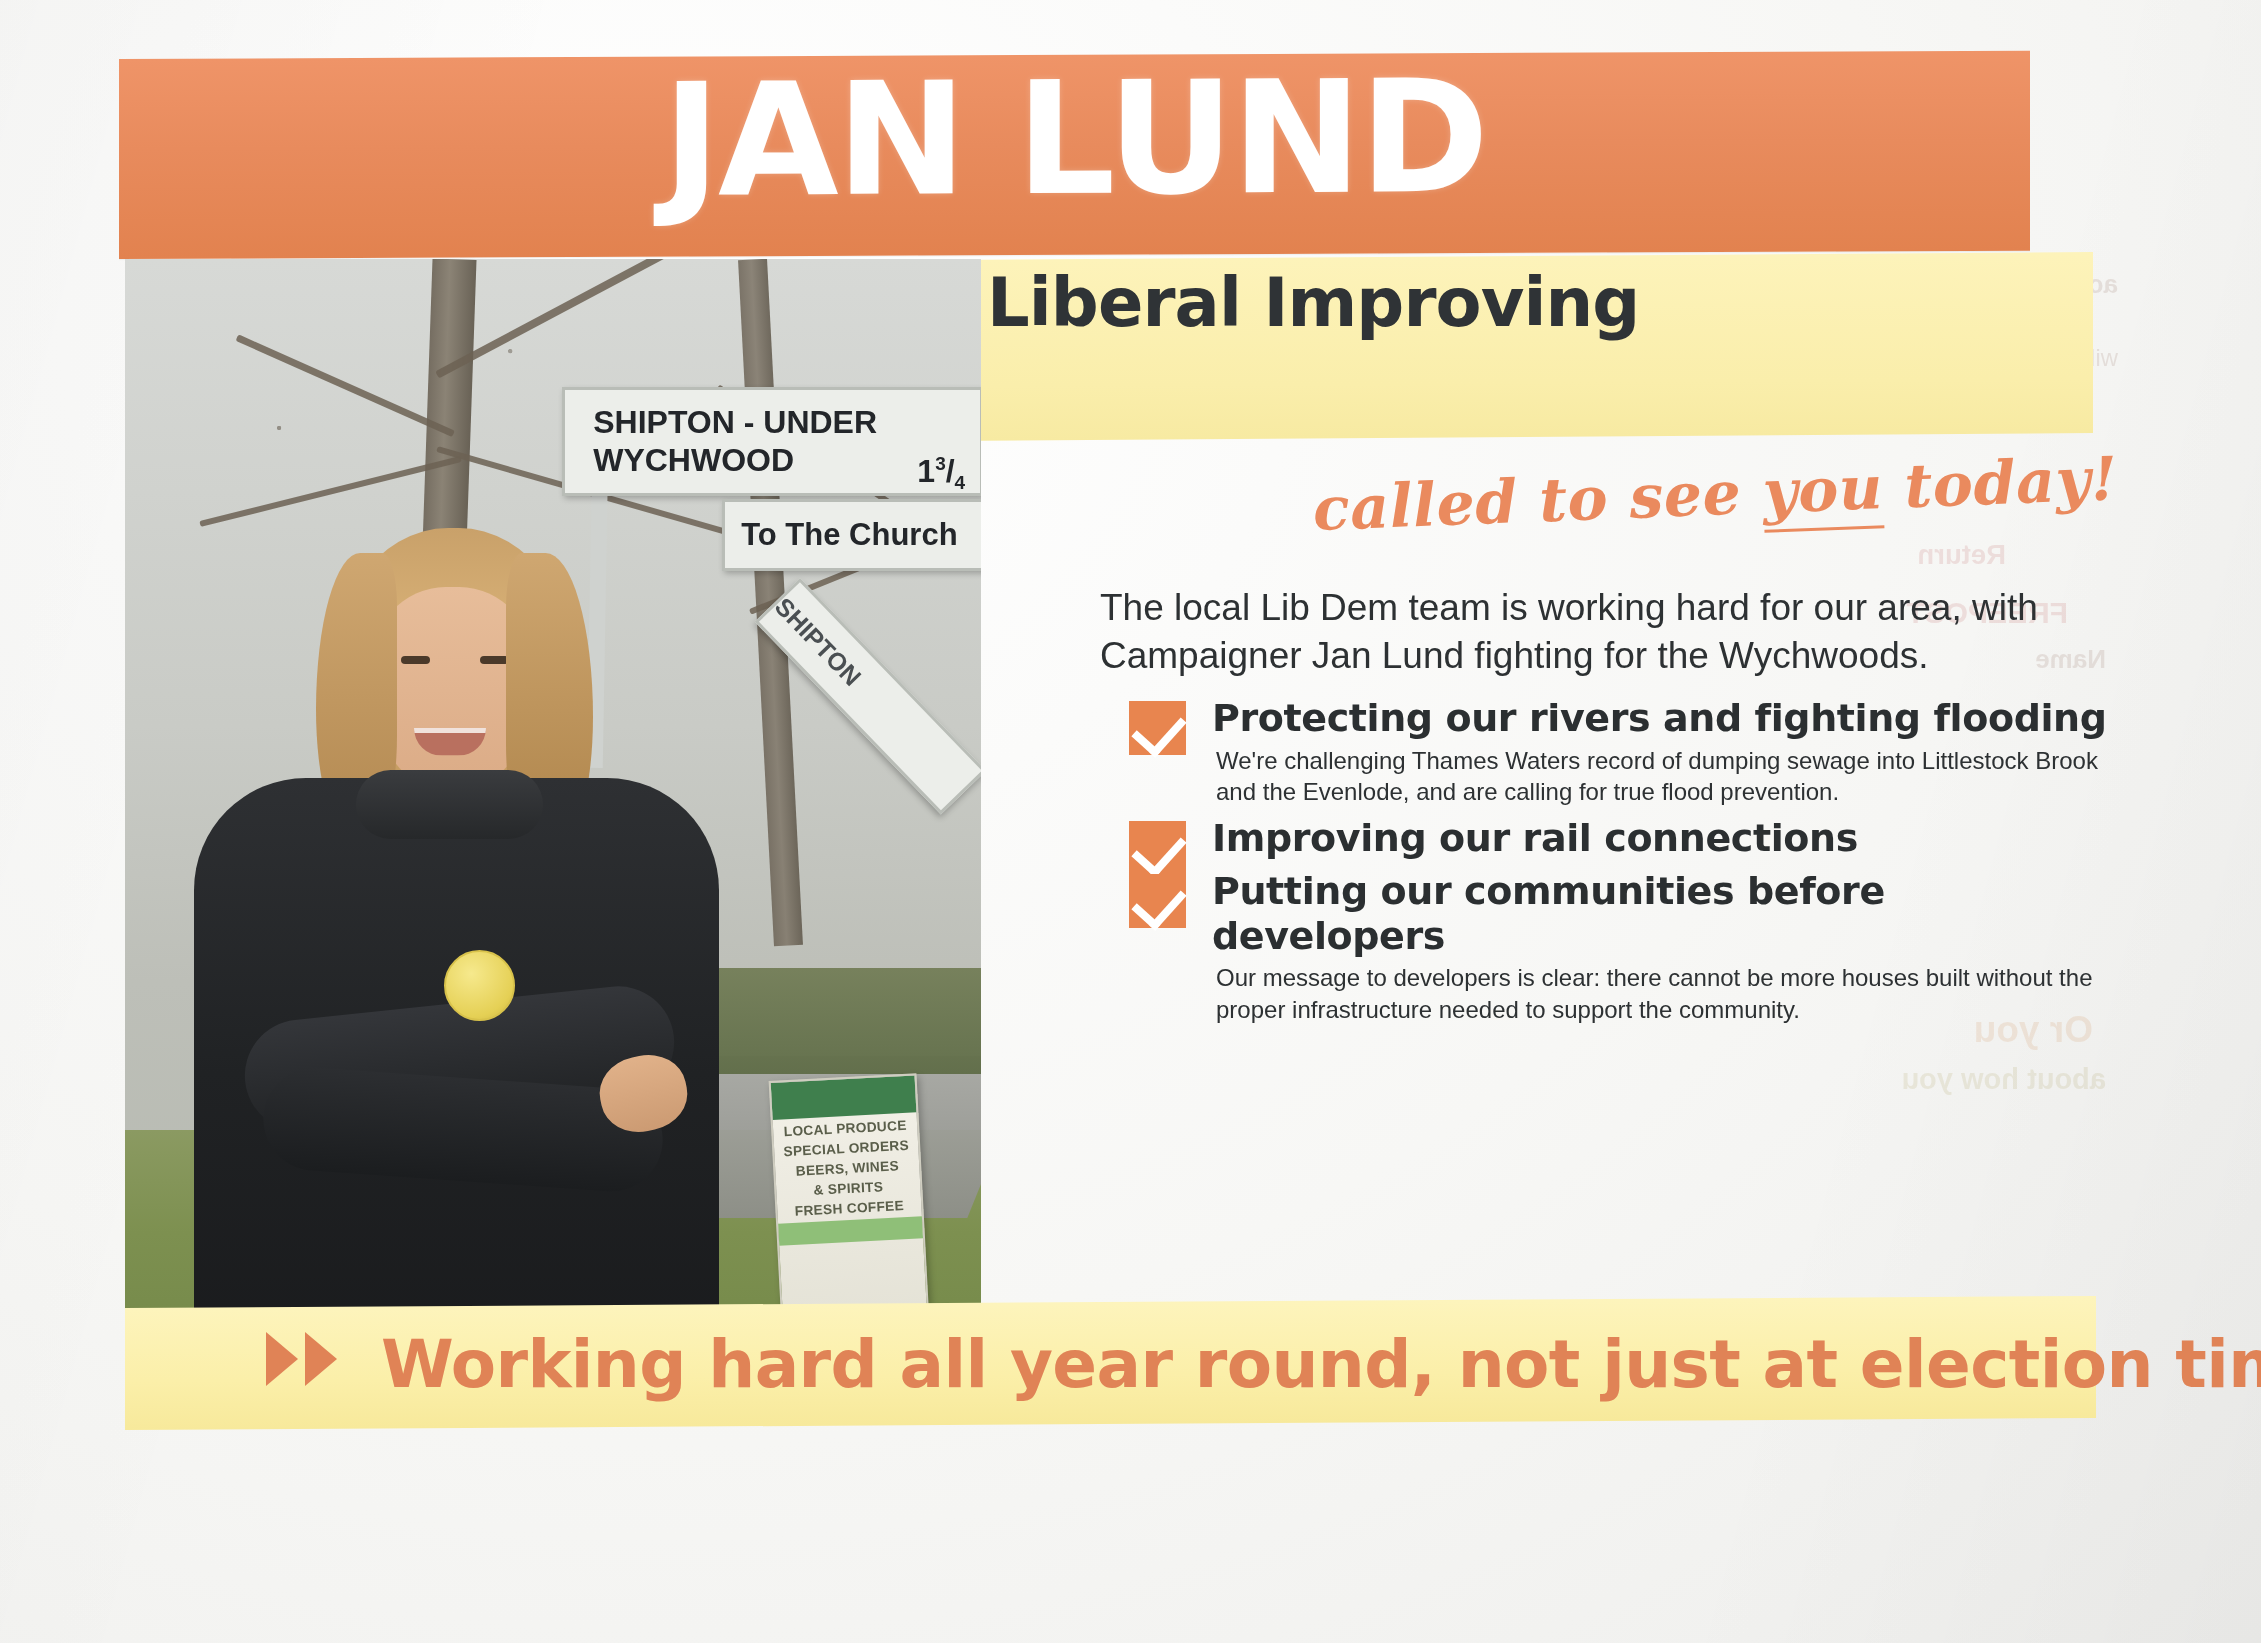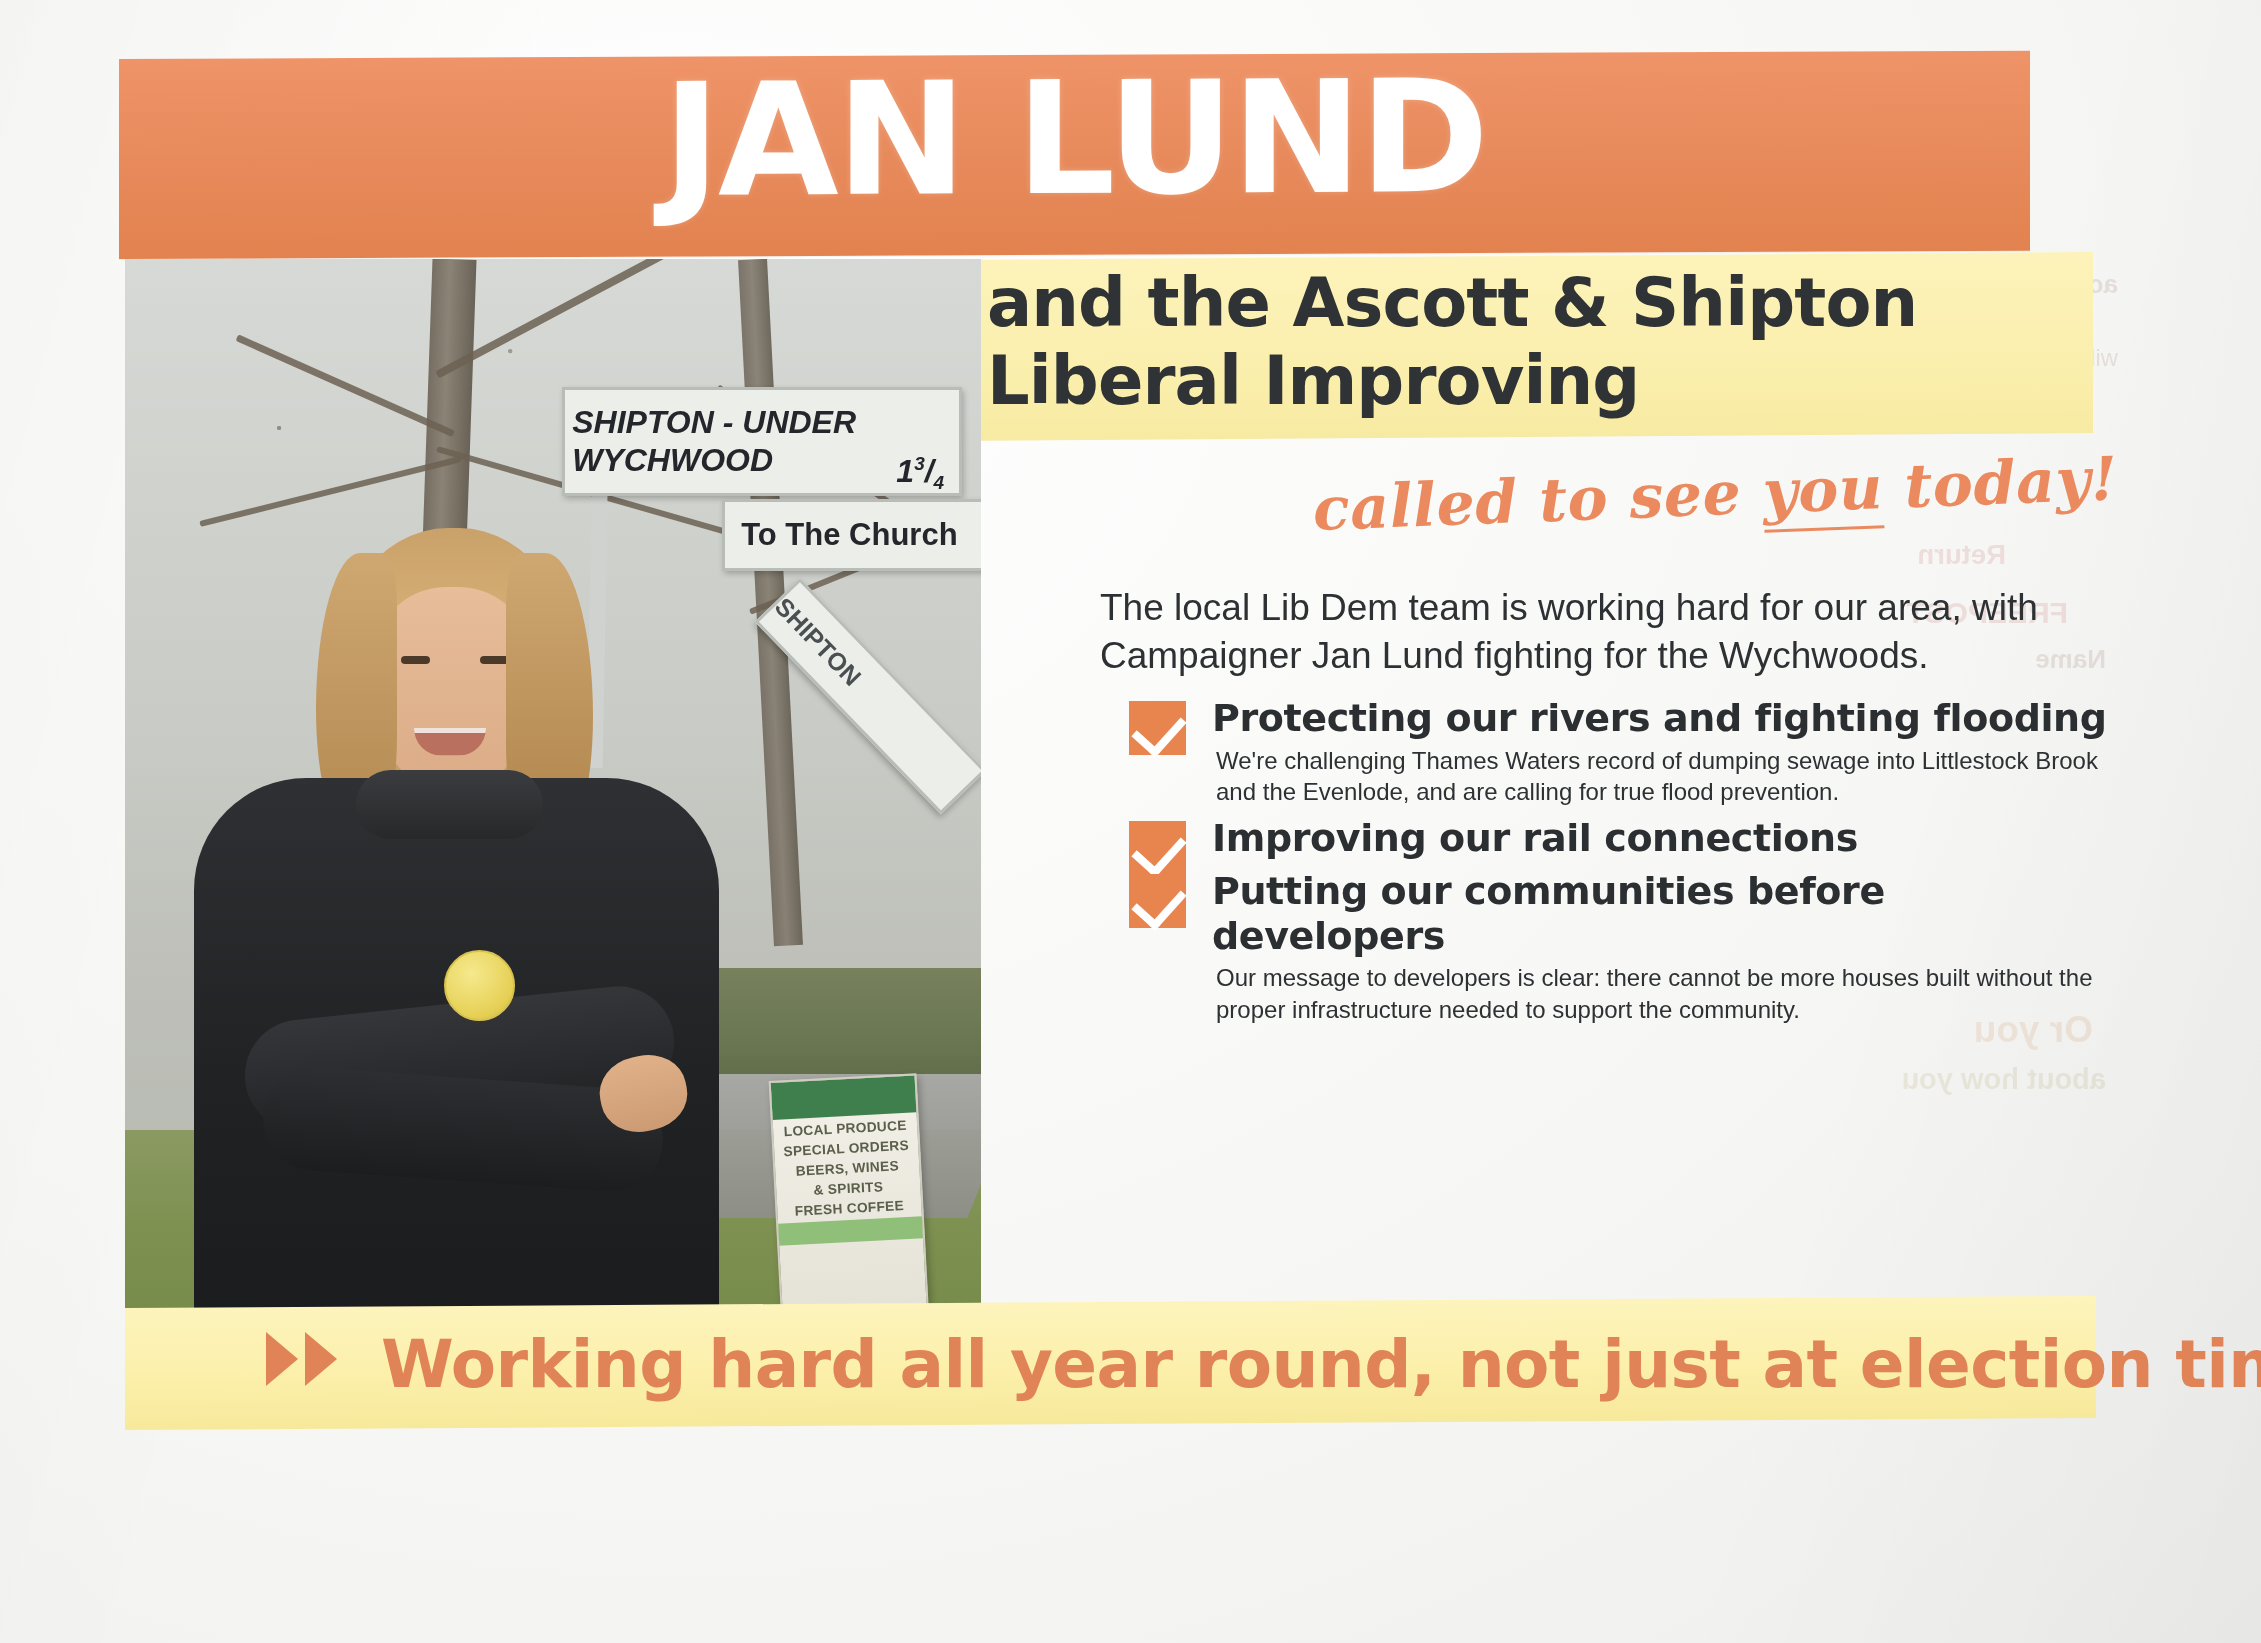--- a/index.html
+++ b/index.html
@@ -194,21 +194,21 @@
   .sign {
     position:absolute;
     background:#eceeea;
     border:3.1px solid #b9bdb7;
     color:#23262a;
     font-family:"Liberation Sans", sans-serif;
     font-weight:700;
     display:flex; align-items:center;
     box-shadow: 1.9px 3.1px 6.2px rgba(0,0,0,0.25);
   }
-  .sign1 { left:437px; top:128px; width:387px; height:103px; font-size:32px; padding-left:7px; line-height:1.18;font-style:italic; }
+  .sign1 { left:437px; top:128px; width:387px; height:103px; font-size:32px; padding-left:28px; line-height:1.18; }
   .sign1 .dist { position:absolute; right:15px; top:22.5px; font-size:32px;margin-top:40px;}
   .sign1 .dist sup{font-size:19px;} .sign1 .dist sub{font-size:19px;}
   .sign2 { left:597px; top:240px; width:281px; height:66px; font-size:31px; padding-left:16px;}
   .sign3 {
     left:675px; top:319px; width:262px; height:57px; font-size:25px;
     transform: rotate(46deg); transform-origin: left top; color:#4a4f52;
   }
 
   
   .figure { position:absolute; left:44px; top:269px; width:575px; height:906px;}
@@ -387,21 +387,20 @@
     <div class="b6">Or you</div>
     <div class="b7">about how you</div>
   </div>
 
   <div class="name-banner">
     <div class="nm">JAN LUND</div>
   </div>
 
   <div class="yellow-head"></div>
   <div class="party-name">
-    <div>and the Ascott &amp; Shipton</div>
     <div>Liberal Improving</div>
   </div>
 
   <div class="called">
     <span>called to see </span><span class="u">you</span><span> today!</span>
   </div>
 
   <div class="photo">
     <div class="sky"></div>
     <div class="treearea"></div>

